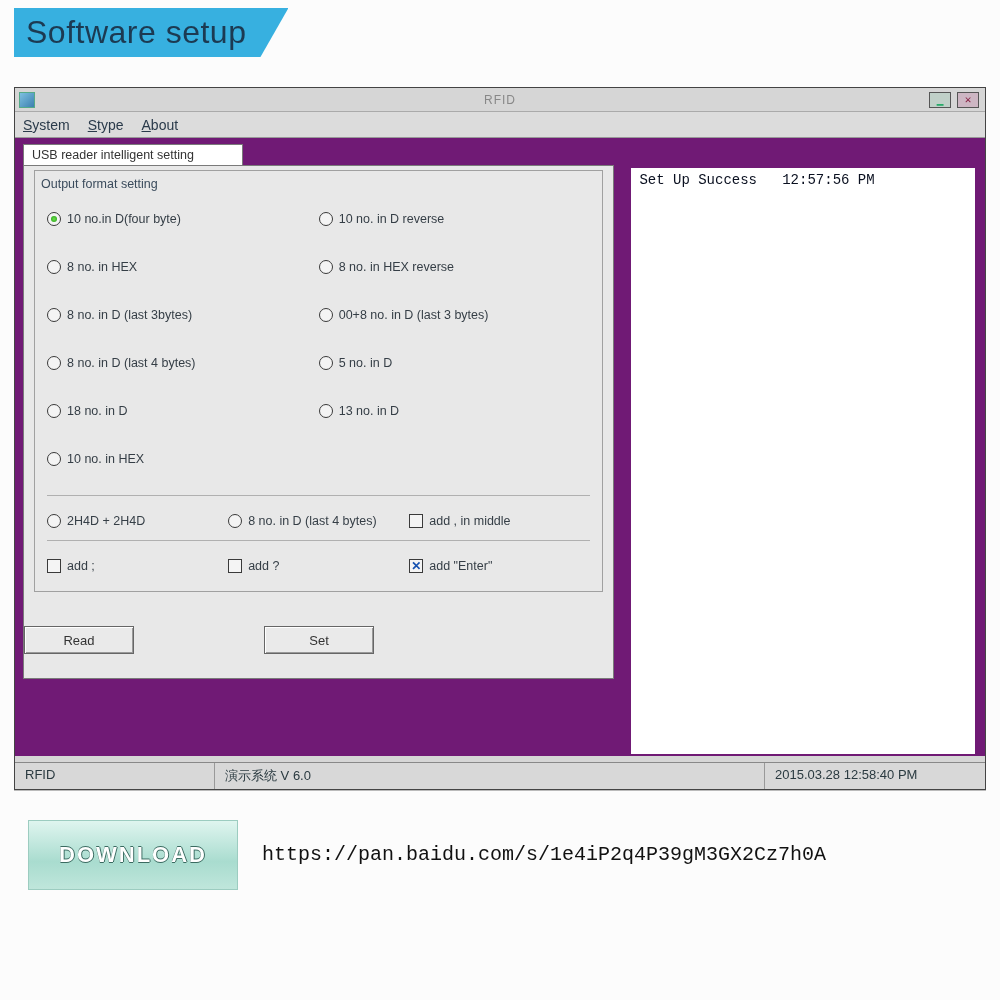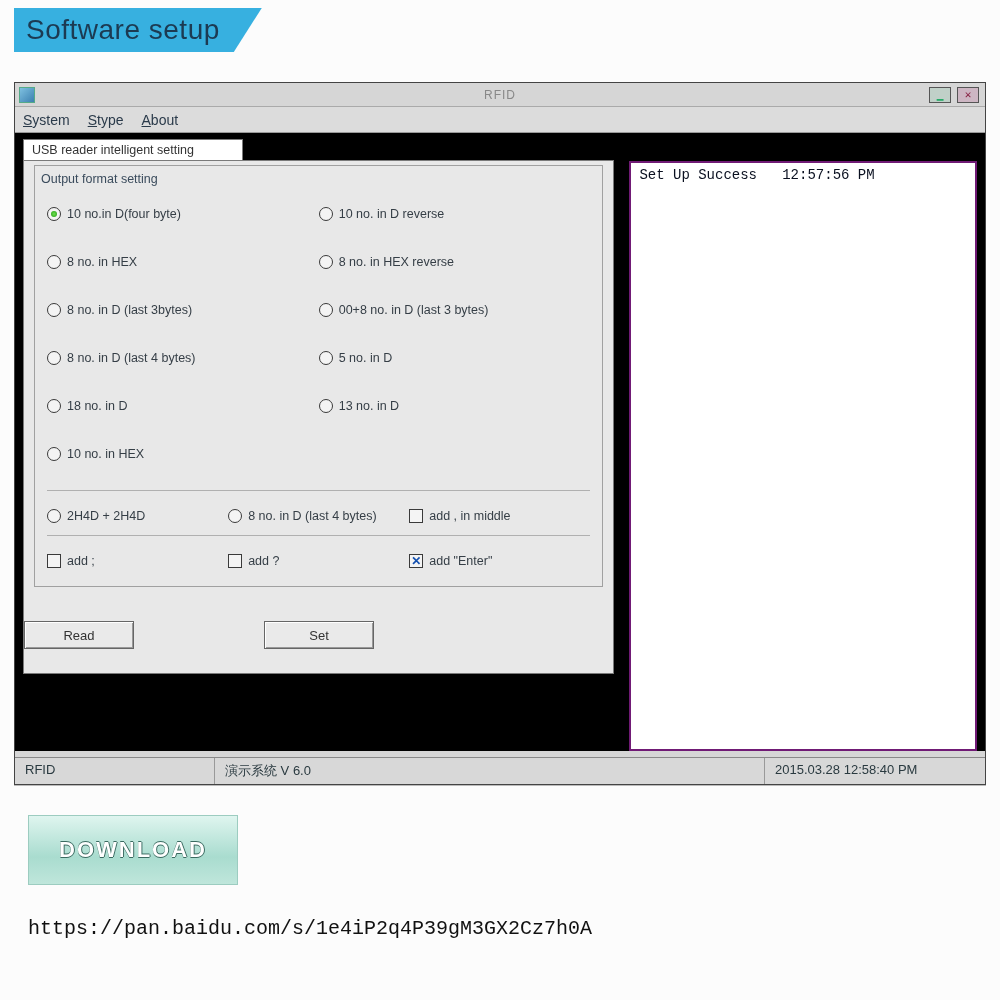--- a/index.html
+++ b/index.html
@@ -12,21 +12,21 @@
     color: #222;
   }
   .banner {
     margin: 8px 0 14px 14px;
     position: relative;
     display: inline-block;
   }
   .banner-body {
     background: #37b0e0;
     color: #1c3a52;
-    font-size: 28px;
+    font-size: 32px;
     padding: 6px 42px 6px 12px;
     letter-spacing: 0.5px;
     font-family: "Comic Sans MS", "Segoe UI", sans-serif;
     clip-path: polygon(0 0, 100% 0, calc(100% - 28px) 100%, 0 100%);
   }
   .window {
     margin: 16px 14px;
     background: #d8d8d8;
     border: 1px solid #444;
     box-shadow: 0 1px 0 #bbb;
@@ -75,21 +75,21 @@
     height: 26px;
     display: flex;
     align-items: center;
     padding: 0 8px;
     gap: 18px;
     font-size: 14px;
     color: #2a3a4a;
   }
   .menu-item { cursor: default; }
   .menu-item .ul { text-decoration: underline; }
-  .body-row { display: flex; padding: 6px 8px 0 8px; gap: 15px; background:#000000; }
+  .body-row { display: flex; padding: 6px 8px 0 8px; gap: 15px; background:#701a75; }
   .left-col { flex: 1 1 63%; display: flex; flex-direction: column; }
   .tab {
     width: 220px;
     background: #fff;
     border: 1px solid #7a7a7a;
     border-bottom: none;
     padding: 3px 8px;
     font-size: 12.5px;
     color: #333;
   }
@@ -179,23 +179,23 @@
   .status-cell {
     border-right: 1px solid #999;
     padding: 4px 10px;
   }
   .status-cell.first { width: 200px; }
   .status-cell.flex { flex:1; }
   .status-cell.last { width: 220px; border-right:none; }
 
   .download-row {
     display: flex;
+    align-items: center;
     gap: 24px;
     margin: 30px 14px 0 28px;
-    flex-direction: column;
   }
   .dl-btn {
     width: 210px; height: 70px;
     background: linear-gradient(180deg,#dff5ef 0%, #a9dccf 60%, #bfe6db 100%);
     border: 1px solid #9cccc0;
     display:flex; align-items:center; justify-content:center;
     color: #fff;
     font-weight: bold;
     font-size: 22px;
     letter-spacing: 2px;

